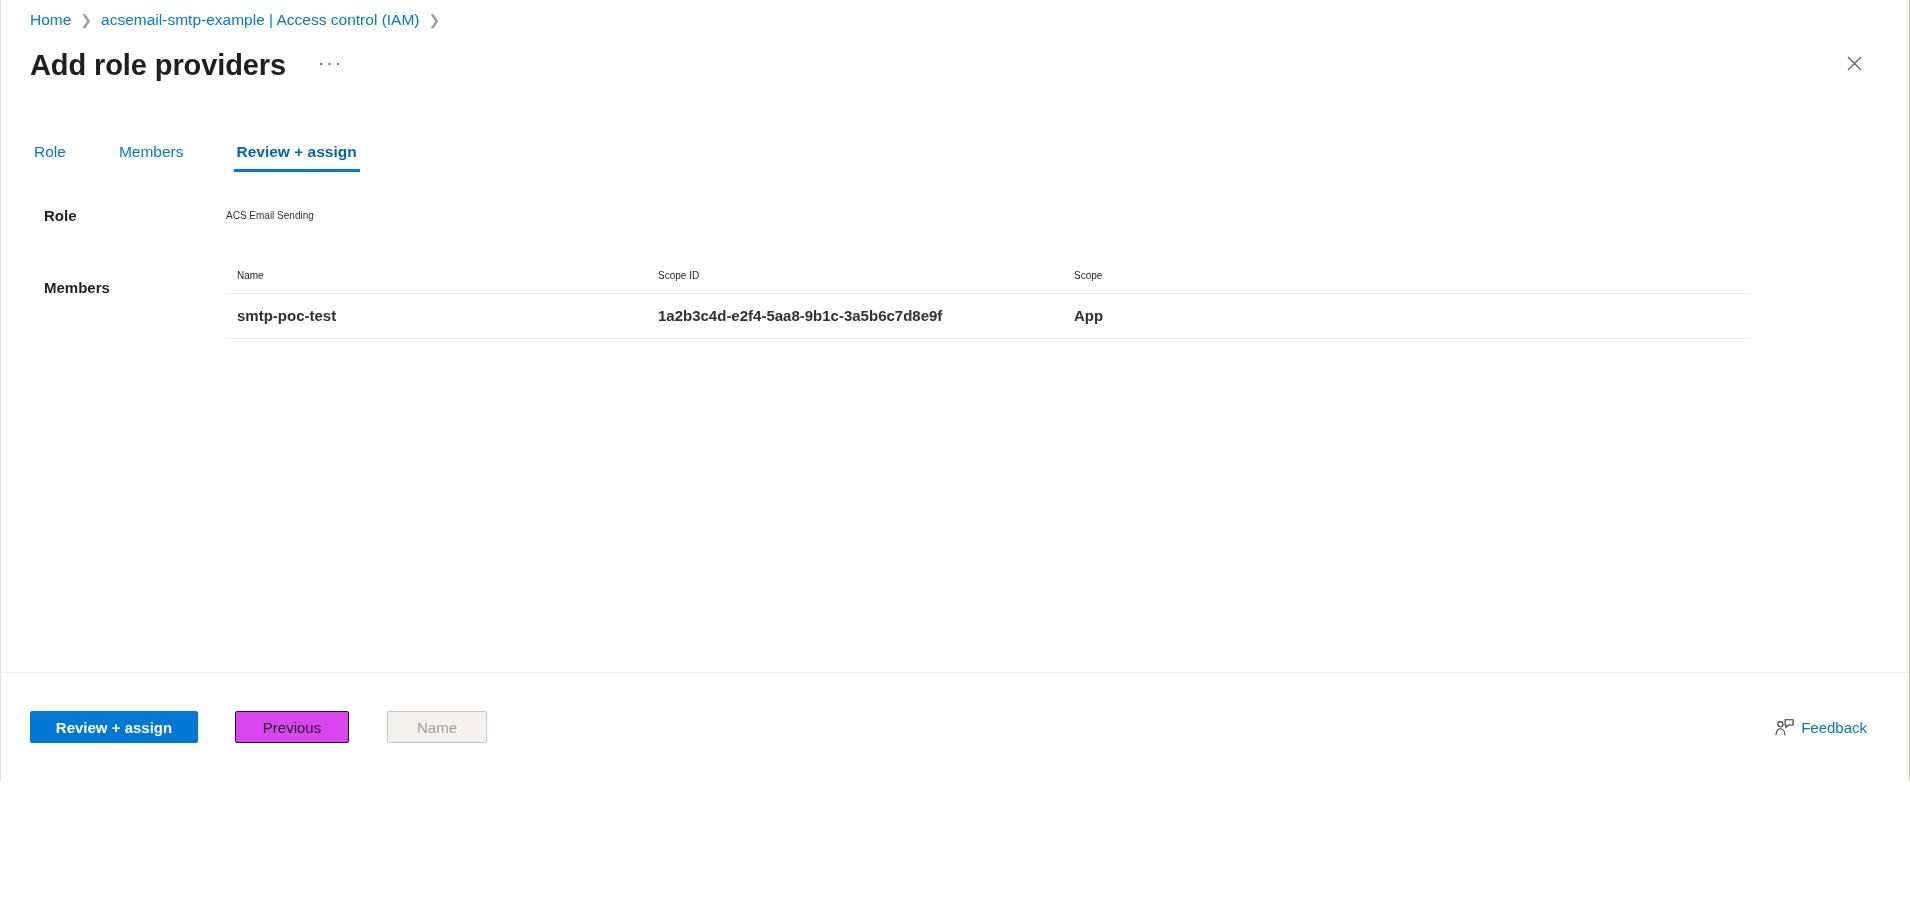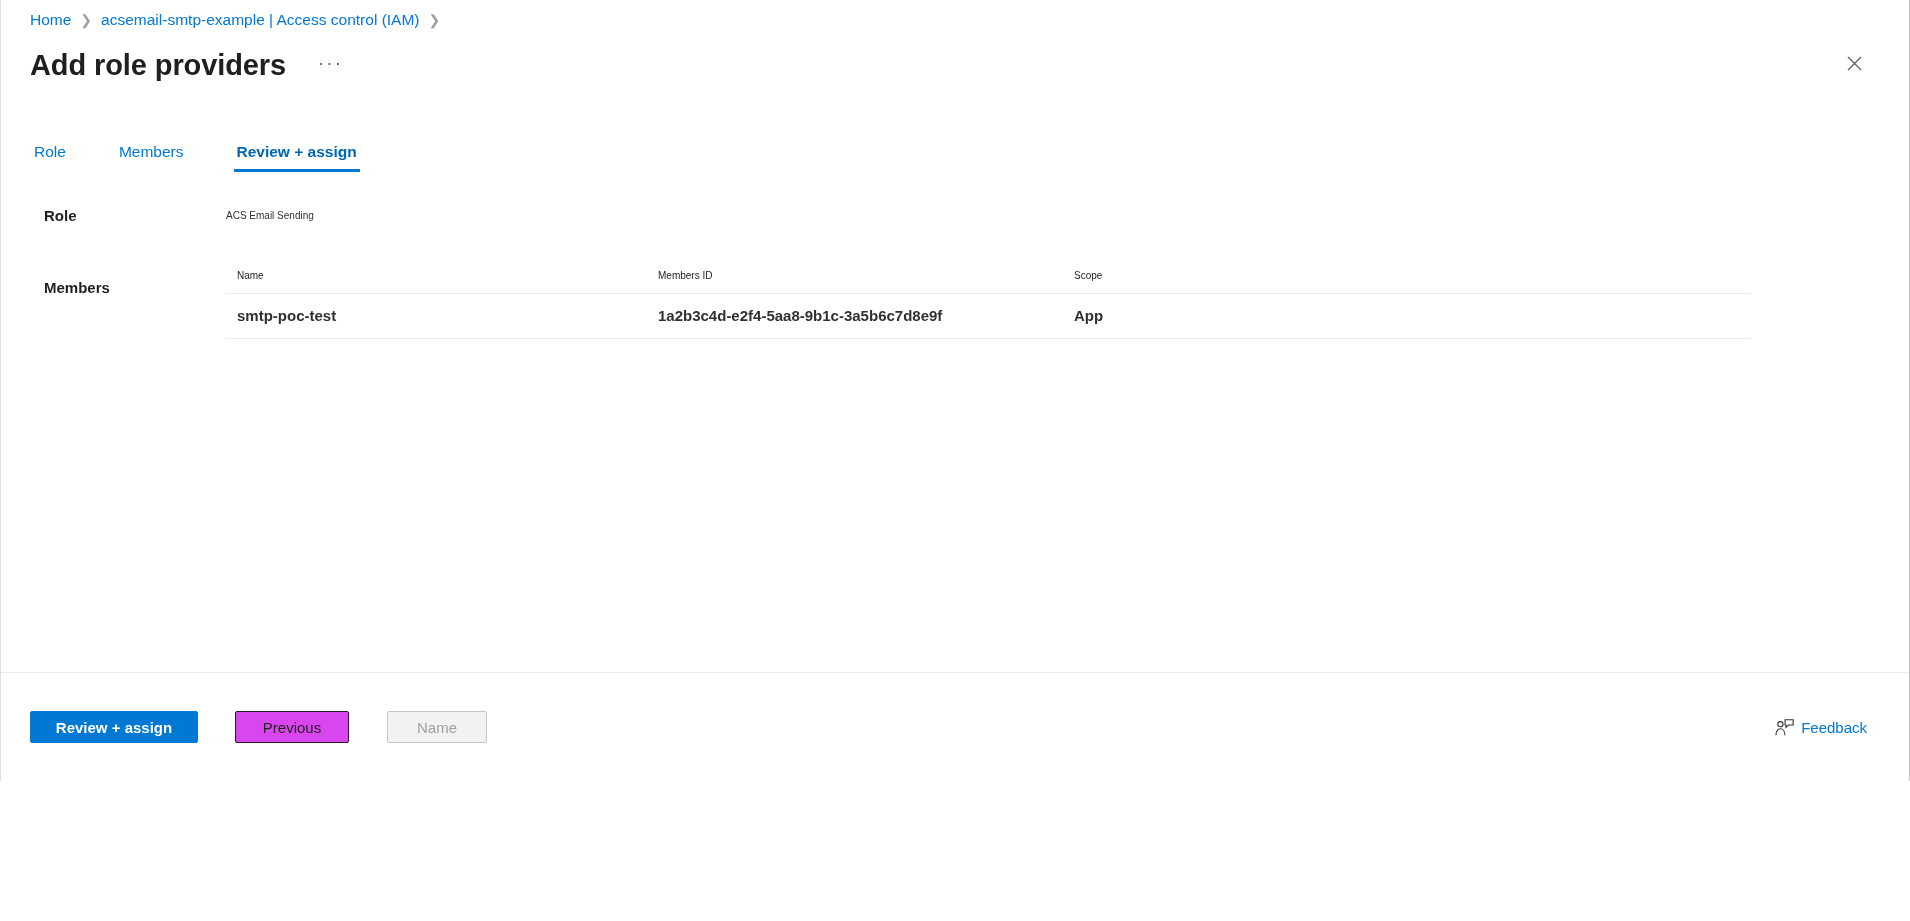--- a/index.html
+++ b/index.html
@@ -273,21 +273,21 @@
       <div class="field-value">ACS Email Sending</div>
     </div>
 
 
     <div class="field-row row-members">
       <div class="field-label">Members</div>
       <table class="members-table">
         <thead>
           <tr>
             <th class="col-name">Name</th>
-            <th class="col-objid">Members ID</th>
+            <th class="col-objid">Scope ID</th>
             <th class="col-type">Scope</th>
           </tr>
         </thead>
         <tbody>
           <tr>
             <td>smtp-poc-test</td>
             <td>1a2b3c4d-e2f4-5aa8-9b1c-3a5b6c7d8e9f</td>
             <td>App</td>
           </tr>
         </tbody>

